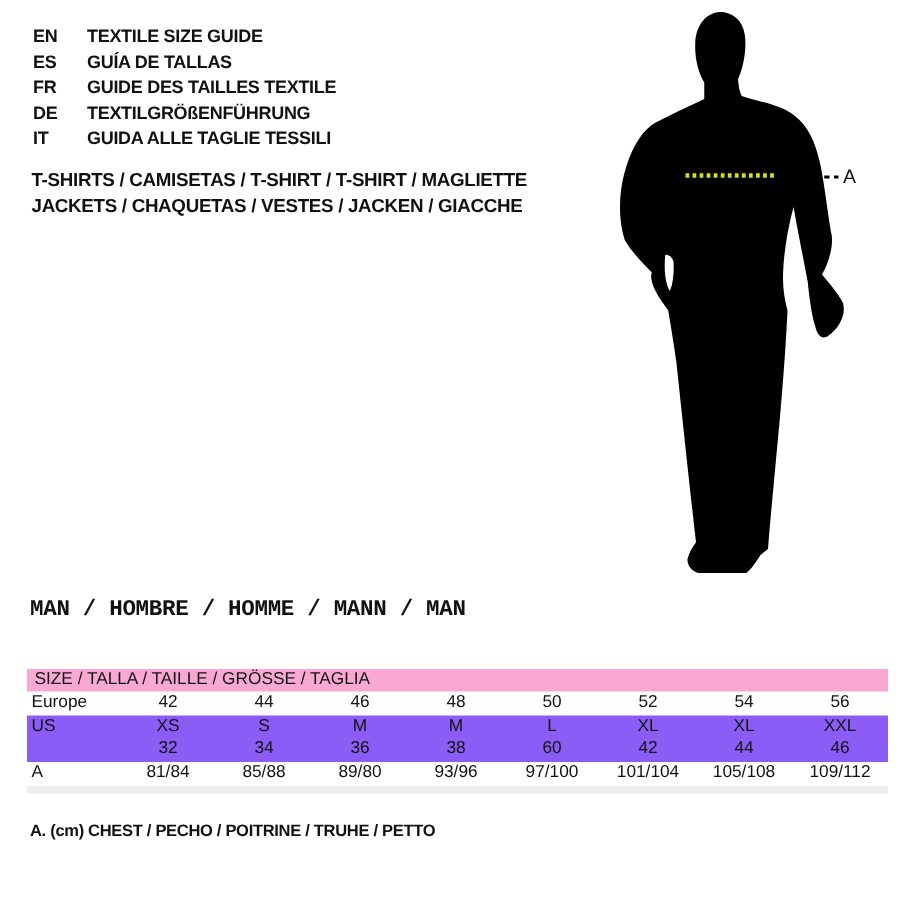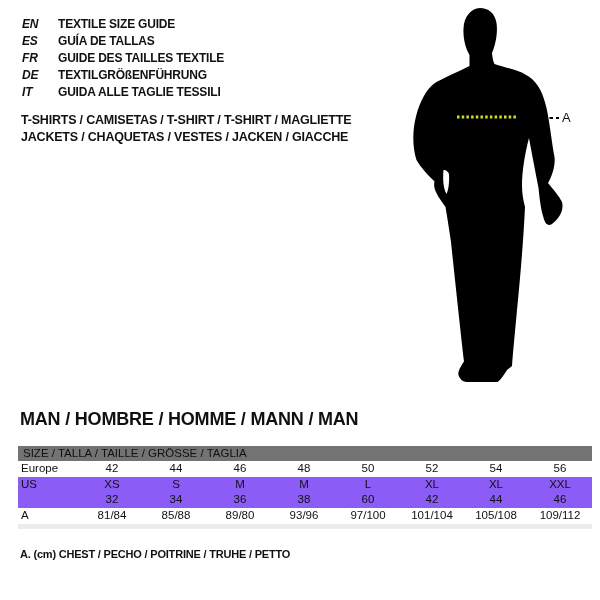--- a/index.html
+++ b/index.html
@@ -5,33 +5,33 @@
   html,body { margin:0; padding:0; }
   body {
     width:600px; height:600px; position:relative; overflow:hidden;
     background:#ffffff; color:#111111;
     font-family:"Liberation Sans", sans-serif;
   }
   
   .lang-list { position:absolute; left:22px; top:15px; }
   .lang-row { display:flex; height:17px; align-items:center;
               font-weight:bold; font-size:12px; letter-spacing:-0.2px; }
-  .lang-code { width:36px; flex:0 0 36px;font-style:italic; }
+  .lang-code { width:36px; flex:0 0 36px; }
   
   .categories { position:absolute; left:21px; top:112px;
                 font-weight:bold; font-size:12.5px; line-height:17px; letter-spacing:-0.2px; }
   
   .figure-svg { position:absolute; left:400px; top:0; }
   .measure-label { position:absolute; left:562px; top:110px; font-size:13px; }
   
-  .section-title { position:absolute; left:20px; top:409px;
-                   font-weight:bold; font-size:18px; letter-spacing:-0.2px; }
+  .section-title { position:absolute; left:20px; top:398px;
+                   font-weight:bold; font-size:15px; letter-spacing:-0.2px;font-family:Liberation Mono, monospace; }
   
   .size-table { position:absolute; left:18px; top:446px; width:574px; font-size:11.5px; }
-  .st-header { height:15px; line-height:15px; background:#737373; padding-left:5px; }
+  .st-header { height:15px; line-height:15px; background:#f9a8d4; padding-left:5px; }
   .st-row { display:grid; grid-template-columns:62px repeat(8,1fr);
             height:15.5px; line-height:15.5px; }
   .st-row.alt { background:#8b5cf6; }
   .st-label { text-align:left; padding-left:3px; }
   .st-cell { text-align:center; }
   .st-footer-strip { height:5px; background:#ececec; margin-top:1px; }
   
   .footnote { position:absolute; left:20px; top:548px;
               font-weight:bold; font-size:11px; letter-spacing:-0.2px; }
 </style>

